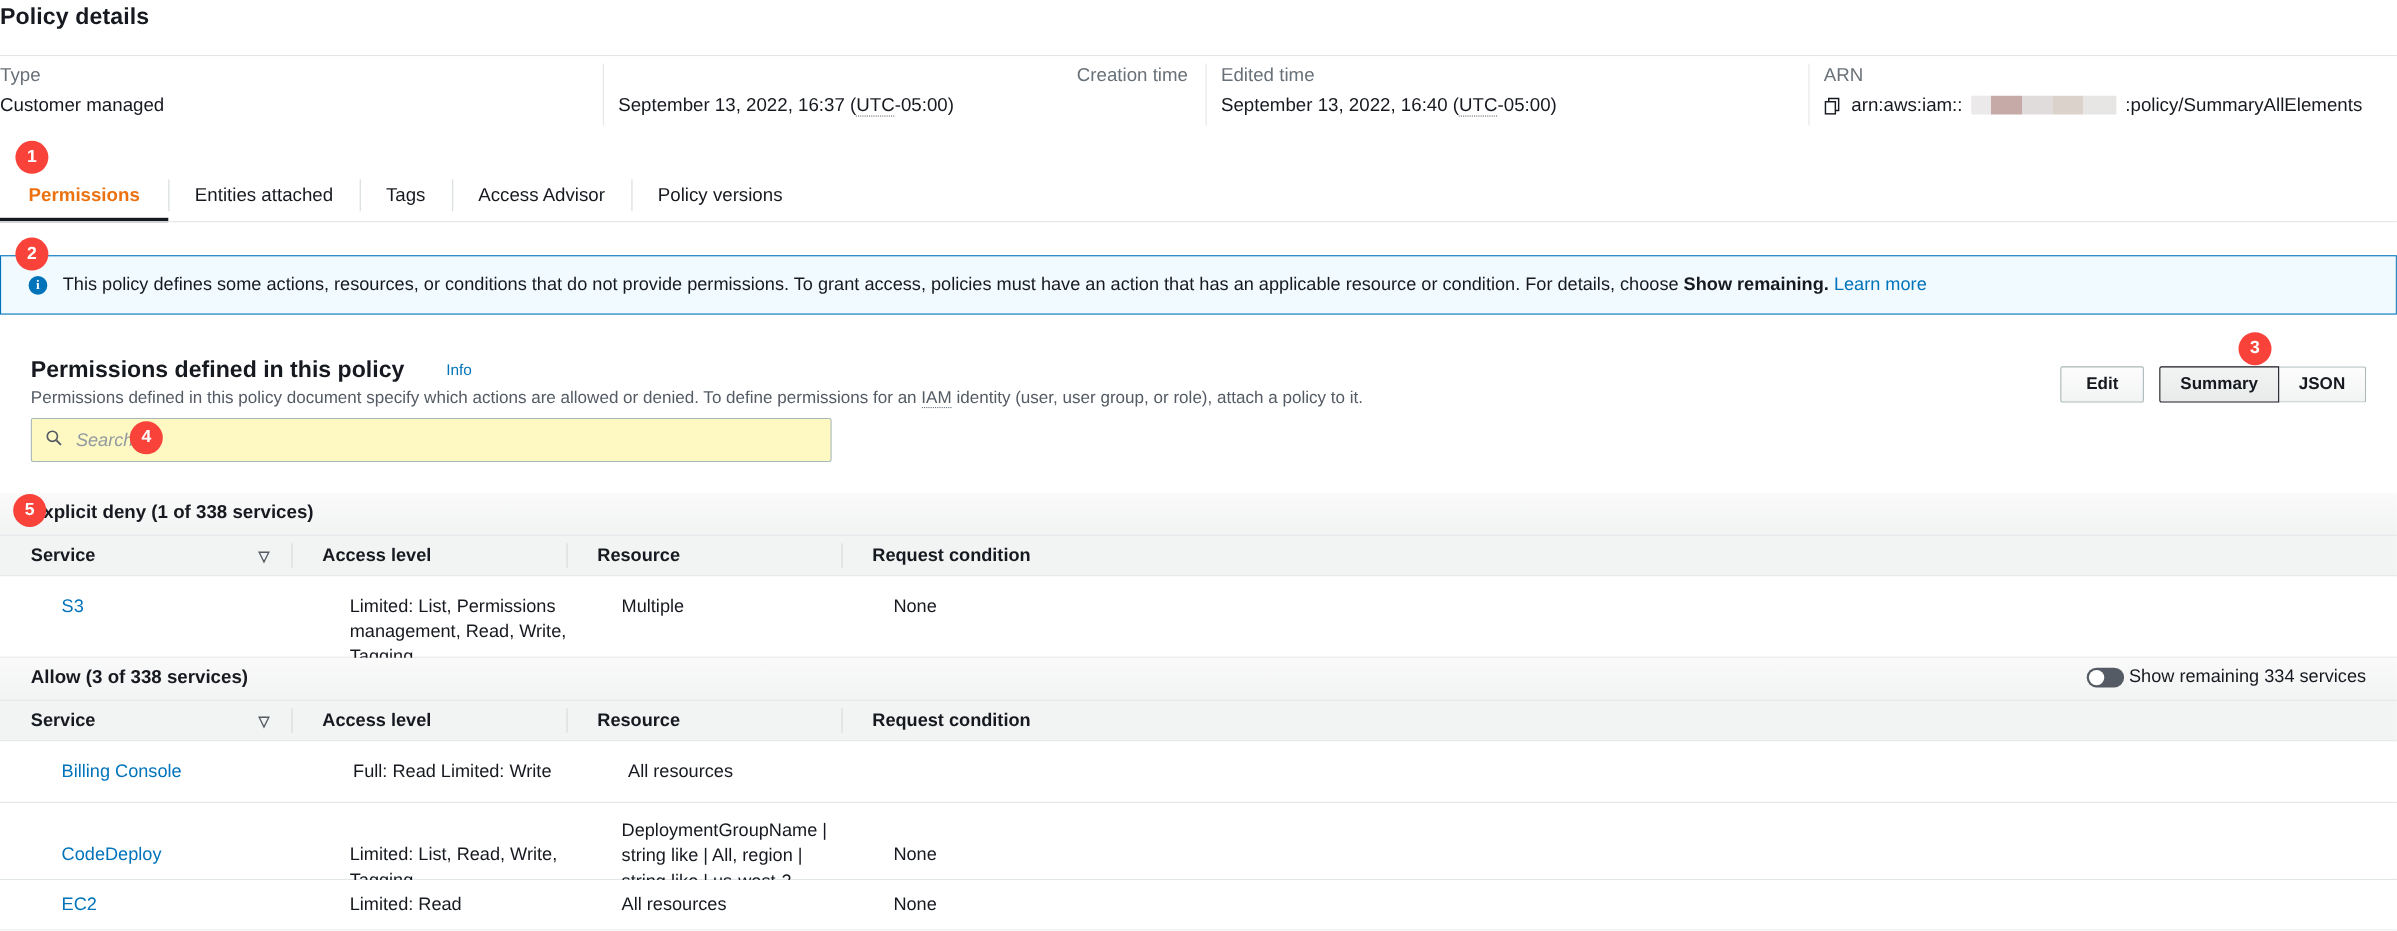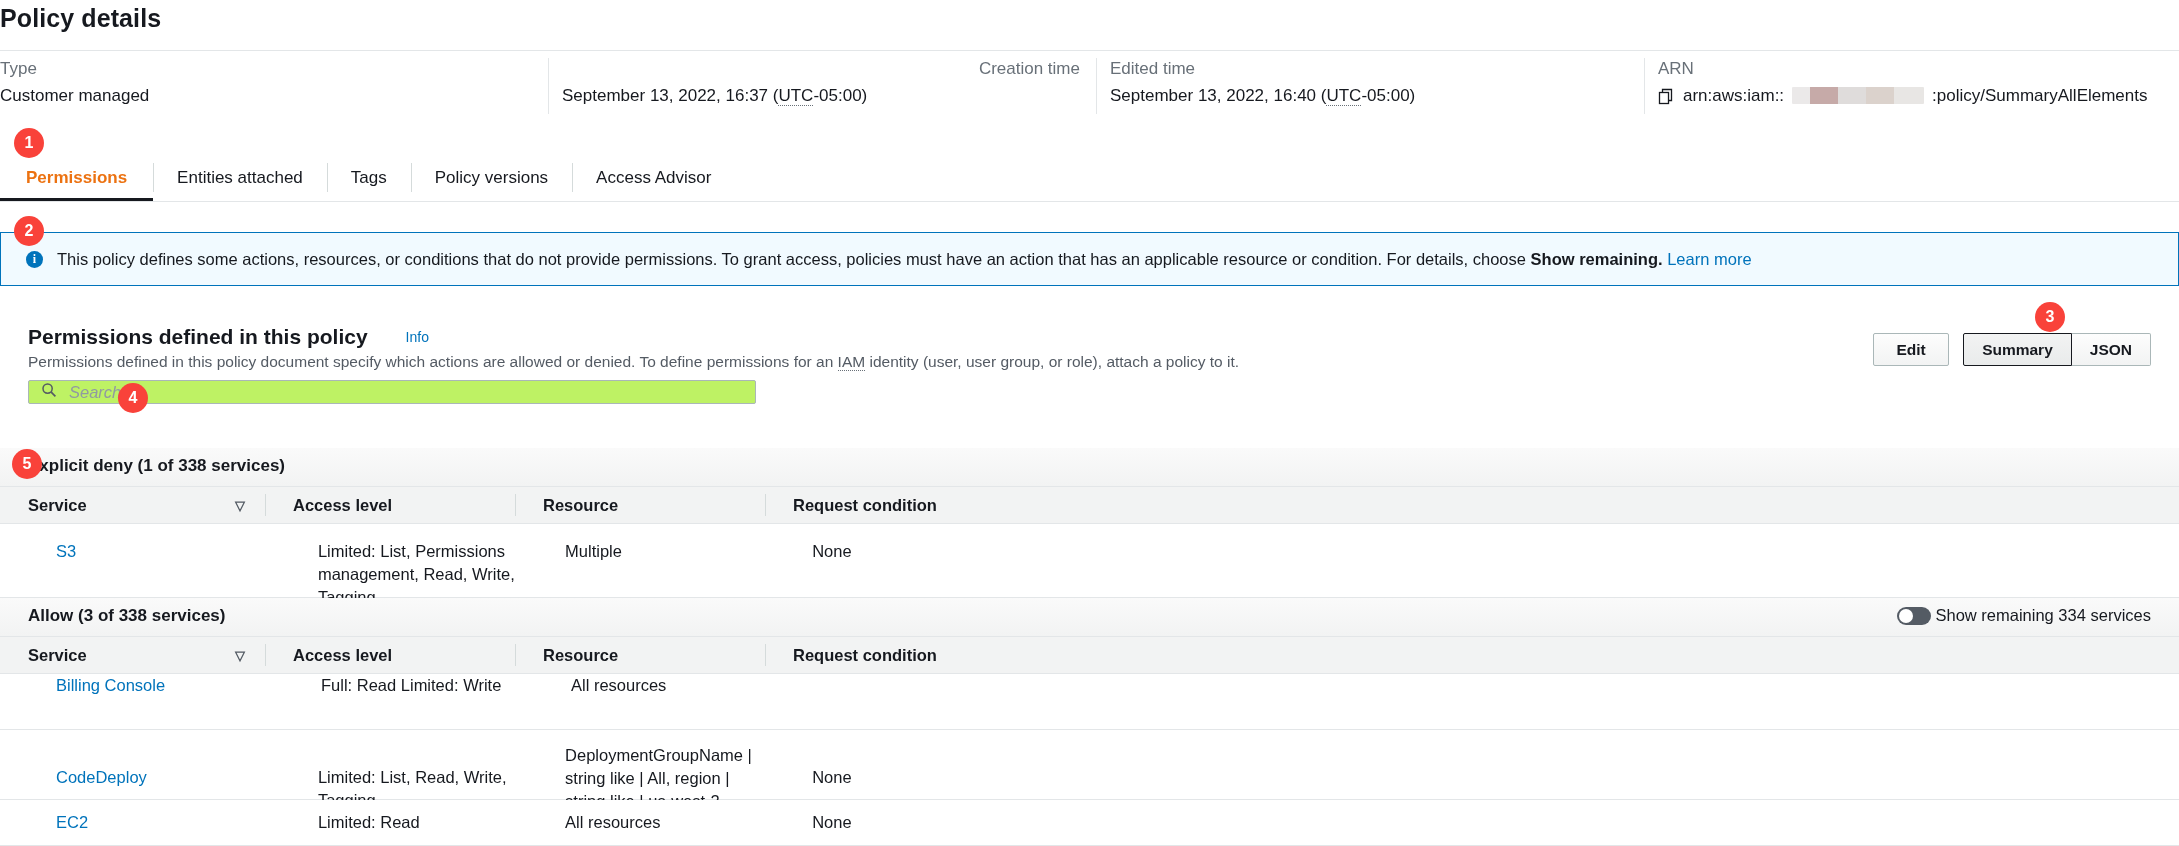--- a/index.html
+++ b/index.html
@@ -9,21 +9,21 @@
     background: #ffffff;
     font-family: "Liberation Sans", sans-serif;
     color: #16191f;
     overflow: hidden;
   }
   .page { position: relative; width: 2179px; height: 846px; background:#fff; }
 
   
   .policy-title {
     position: absolute; left: 0px; top: 4px;
-    font-size: 25px; font-weight: bold; color: #16191f;
+    font-size: 21px; font-weight: bold; color: #16191f;
     letter-spacing: 0.1px;
   }
   .hdr-rule {
     position: absolute; left: 0px; top: 50px; width: 2179px; height: 1px;
     background: #e3e6e8;
   }
   .detail-cols {
     position: absolute; left: 0px; top: 58px; width: 2179px; height: 68px;
     display: flex;
   }
@@ -132,22 +132,22 @@
   .seg .btn:first-child { border-radius: 2px 0 0 2px; }
   .seg .btn:last-child { border-radius: 0 2px 2px 0; border-left: none; }
   .seg .btn.selected {
     border: 1px solid #16191f;
     background: linear-gradient(180deg,#f2f3f3 0%, #e9ebeb 100%);
     z-index: 2;
   }
 
   
   .search-box {
-    position: absolute; left: 28px; top: 380px; width: 728px; height: 24px;
-    border: 1px solid #aab7b8; border-radius: 2px; background: #bef264;
+    position: absolute; left: 28px; top: 380px; width: 728px; height: 40px;
+    border: 1px solid #aab7b8; border-radius: 2px; background: #fef9c3;
     display: flex; align-items: center;
   }
   .search-icon { margin-left: 12px; margin-right: 10px; flex: 0 0 auto; }
   .search-input {
     border: none; outline: none; background: transparent;
     font-size: 16.5px; font-family: "Liberation Sans", sans-serif;
     font-style: italic; color: #687078; width: 600px;
   }
   .search-input::placeholder { color: #919aa1; font-style: italic; }
 
@@ -269,24 +269,24 @@
       <div class="tab active">
           <span>Permissions</span>
         </div>
       <div class="tab">
           <span>Entities attached</span>
         </div>
       <div class="tab">
           <span>Tags</span>
         </div>
       <div class="tab">
+          <span>Access Advisor</span>
+        </div>
+      <div class="tab">
           <span>Policy versions</span>
-        </div>
-      <div class="tab">
-          <span>Access Advisor</span>
         </div>
     </div>
   </div>
   <div class="tabs-baseline"></div>
 
   <div class="alert">
     <div class="alert-icon">i</div>
     <div class="alert-text"><span>This policy defines some actions, resources, or conditions that do not provide permissions. To grant access, policies must have an action that has an applicable resource or condition. For details, choose </span><b>Show remaining.</b><span> </span><a href="#">Learn more</a></div>
   </div>
 
@@ -343,21 +343,21 @@
   <div class="thead" style="top:636px;">
     <div class="th c-service">
       <span>Service</span>
       <span class="sort-caret">▽</span>
     </div>
     <div class="th c-access">Access level</div>
     <div class="th c-resource">Resource</div>
     <div class="th c-cond">Request condition</div>
   </div>
 
-  <div class="trow" style="top:674px; height:56px; align-items:flex-start;">
+  <div class="trow" style="top:674px; height:56px; align-items:center;">
     <div class="td c-service"><a href="#">Billing Console</a></div>
     <div class="td c-access">Full: Read Limited: Write</div>
     <div class="td c-resource">All resources</div>
   </div>
 
   <div class="trow" style="top:730px; height:70px; padding-top:14px;">
     <div class="td c-service" style="padding-top:22px;"><a href="#">CodeDeploy</a></div>
     <div class="td c-access" style="padding-top:22px;">Limited: List, Read, Write, Tagging</div>
     <div class="td c-resource">DeploymentGroupName | string like | All, region | string like | us-west-2</div>
     <div class="td c-cond" style="padding-top:22px;">None</div>

